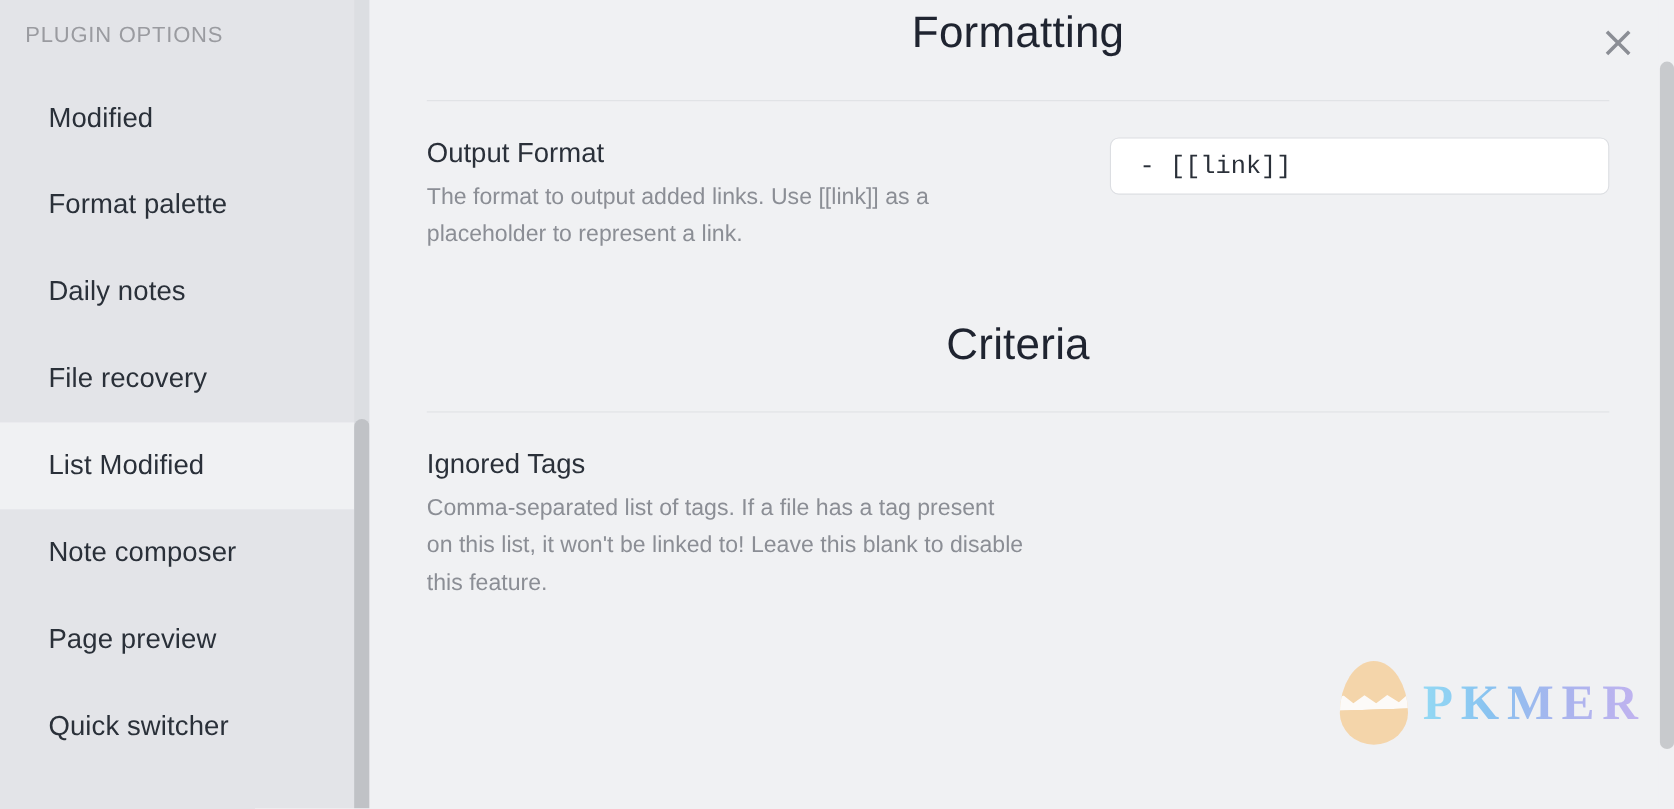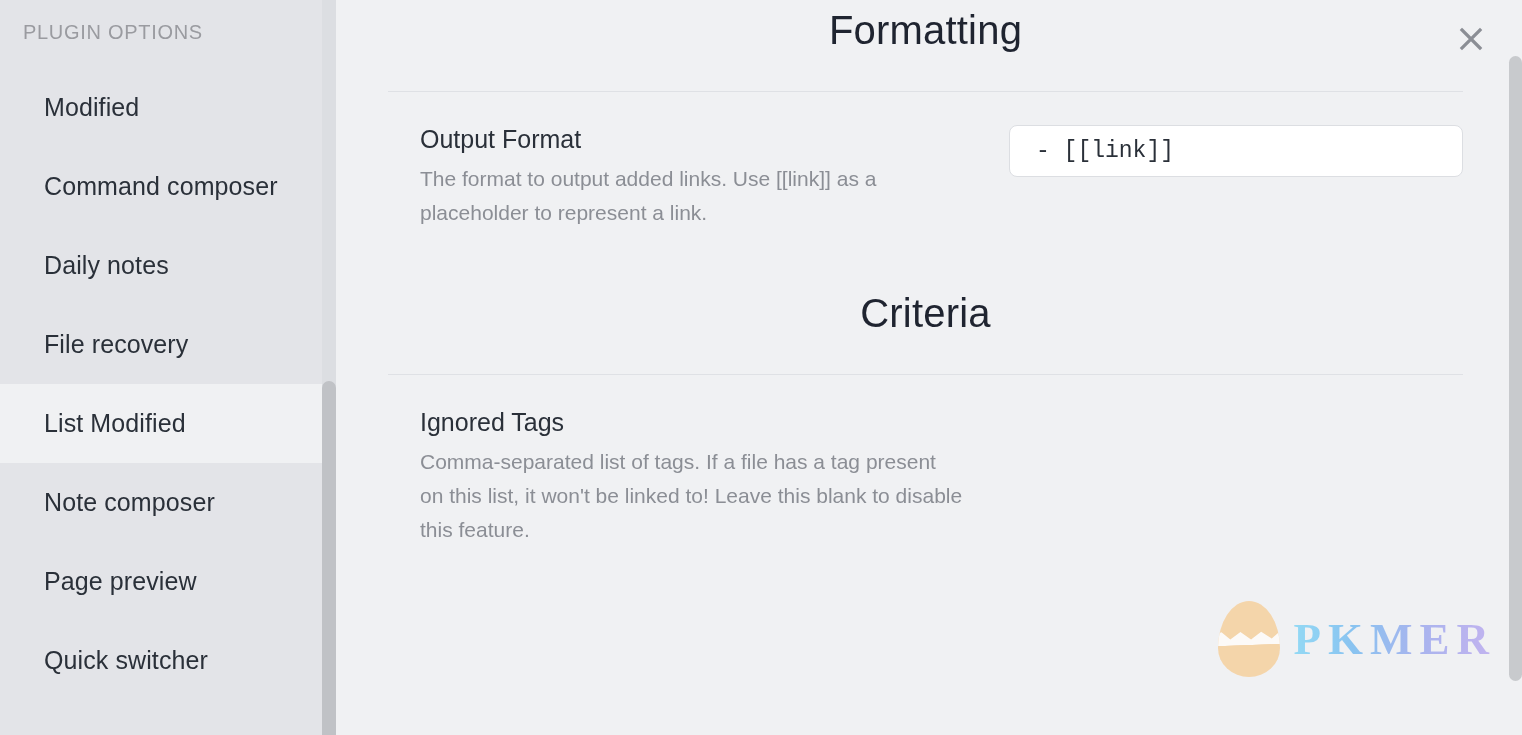--- a/index.html
+++ b/index.html
@@ -119,21 +119,20 @@
     height: 1px;
     background: #dfe1e5;
     margin-top: 38px;
   }
 
   .setting-row {
     display: flex;
     align-items: flex-start;
     justify-content: space-between;
     padding-top: 32px;
-    margin-left: 32px;
   }
 
   .setting-info {
     max-width: 560px;
     flex: 0 1 auto;
   }
 
   .setting-name {
     font-size: 25px;
     color: #2a3039;
@@ -251,21 +250,21 @@
 <div class="modal">
 
   <nav class="sidebar">
     <div class="sidebar-title">PLUGIN OPTIONS</div>
 
     <div class="sidebar-list">
       <div class="sidebar-item">
         <span>Modified</span>
       </div>
       <div class="sidebar-item">
-        <span>Command composer</span>
+        <span>Format palette</span>
       </div>
       <div class="sidebar-item">
         <span>Daily notes</span>
       </div>
       <div class="sidebar-item">
         <span>File recovery</span>
       </div>
       <div class="sidebar-item active">
         <span>List Modified</span>
       </div>

